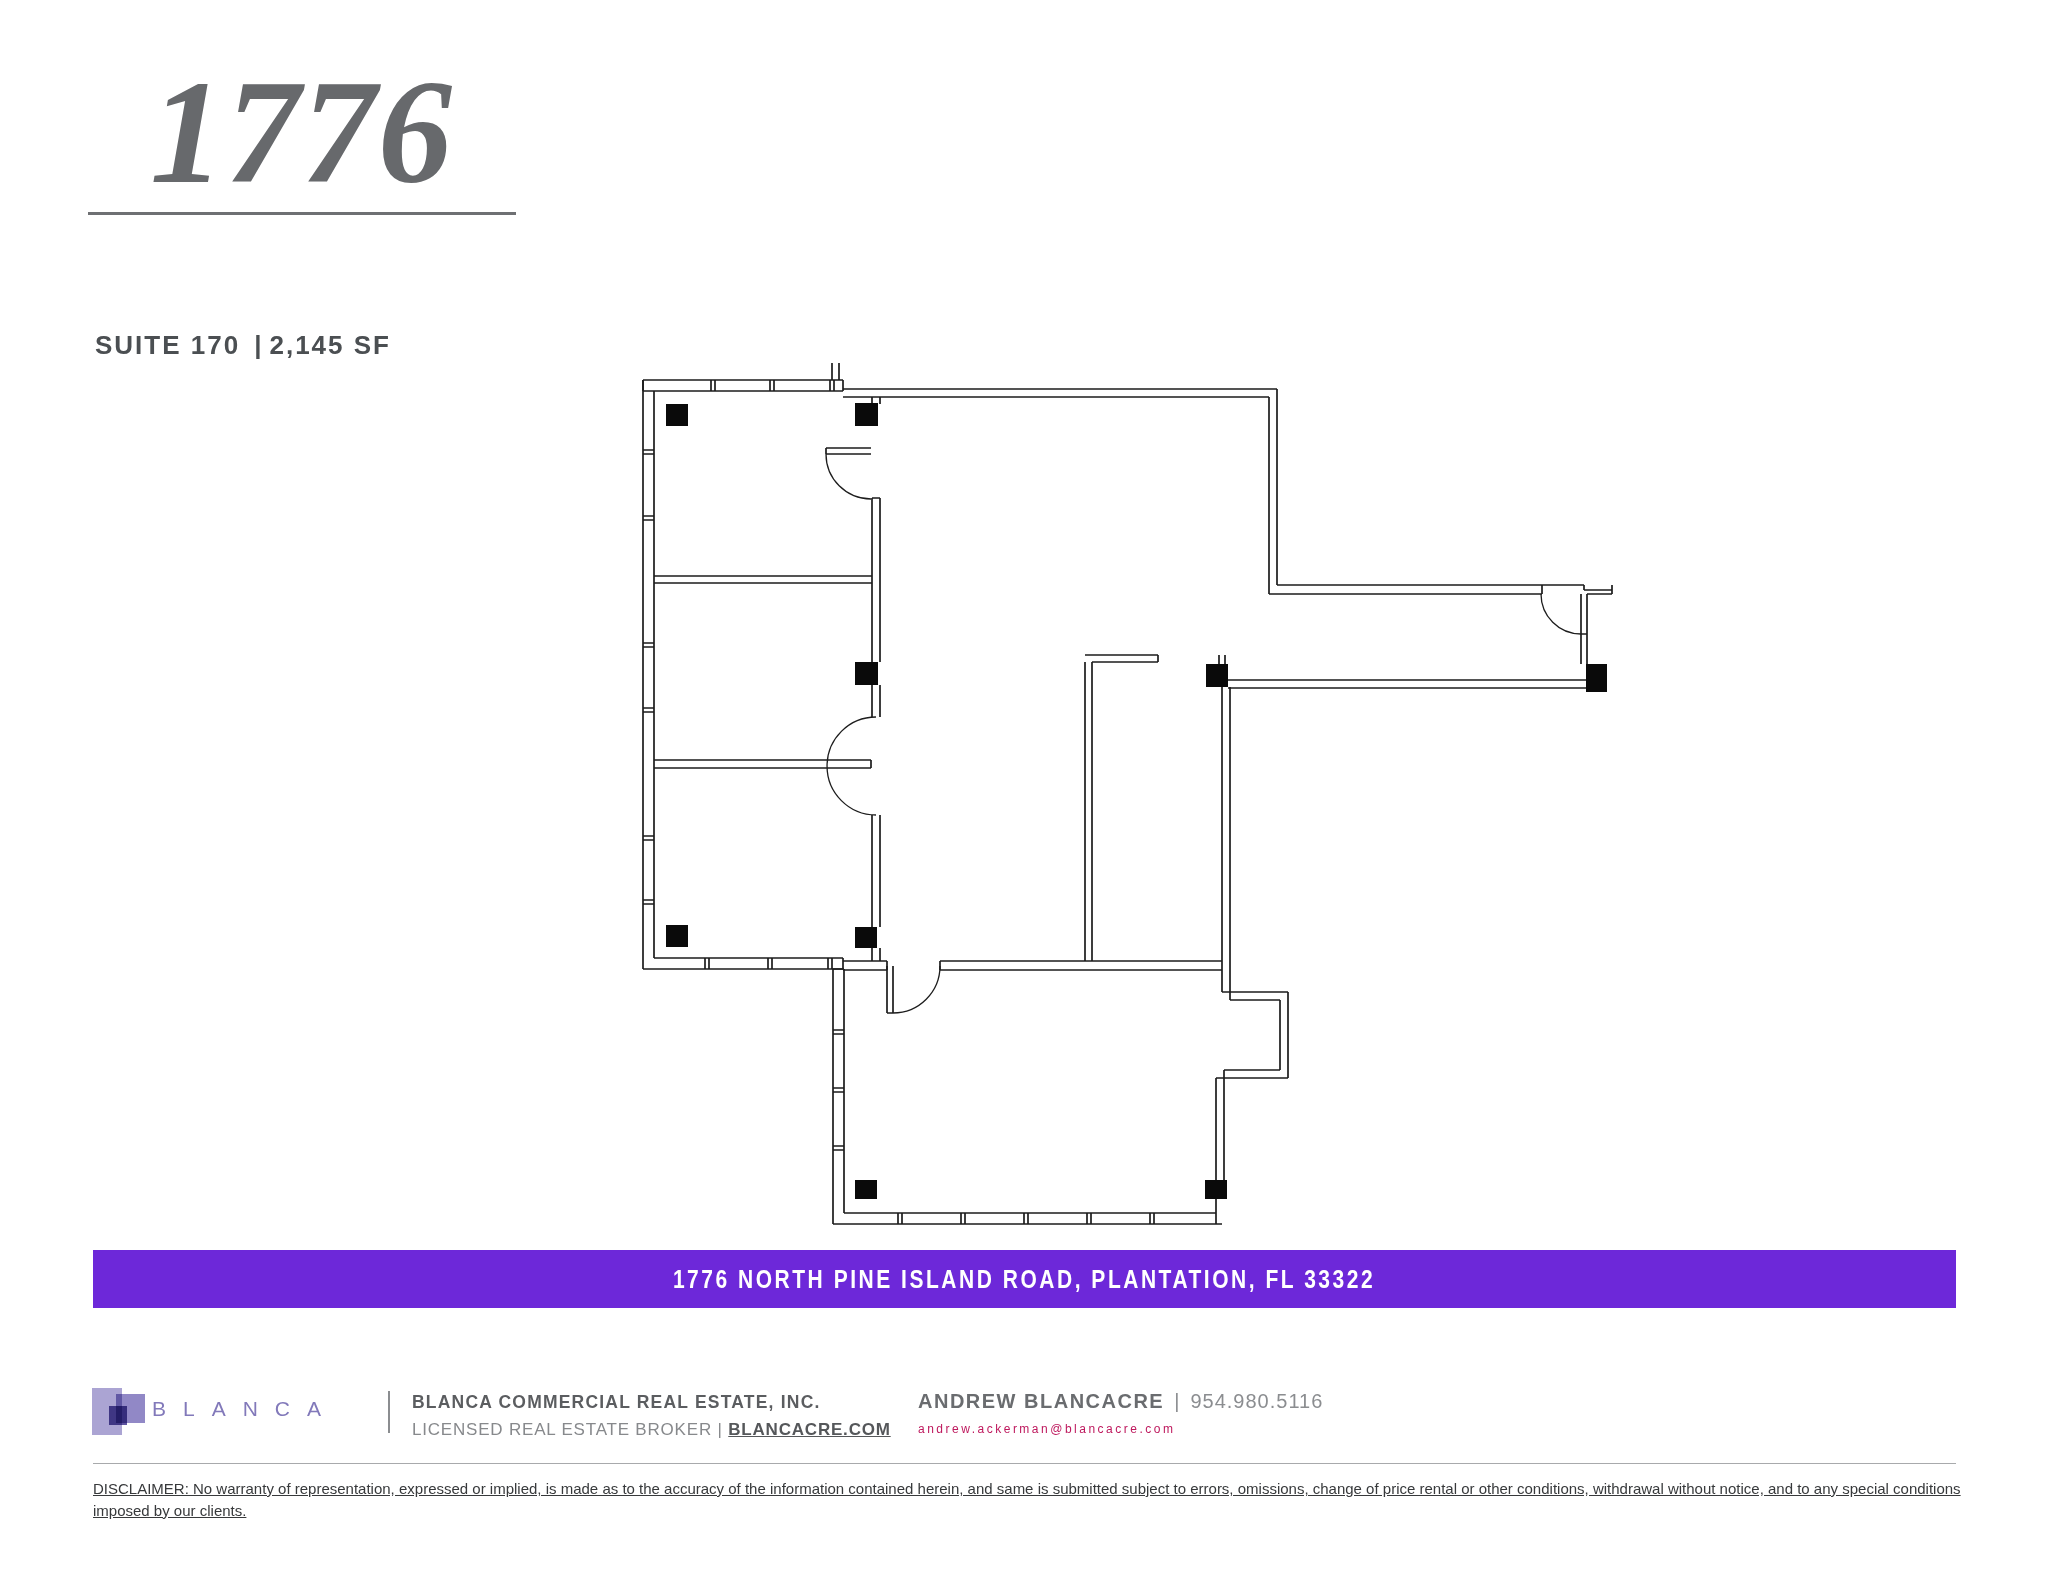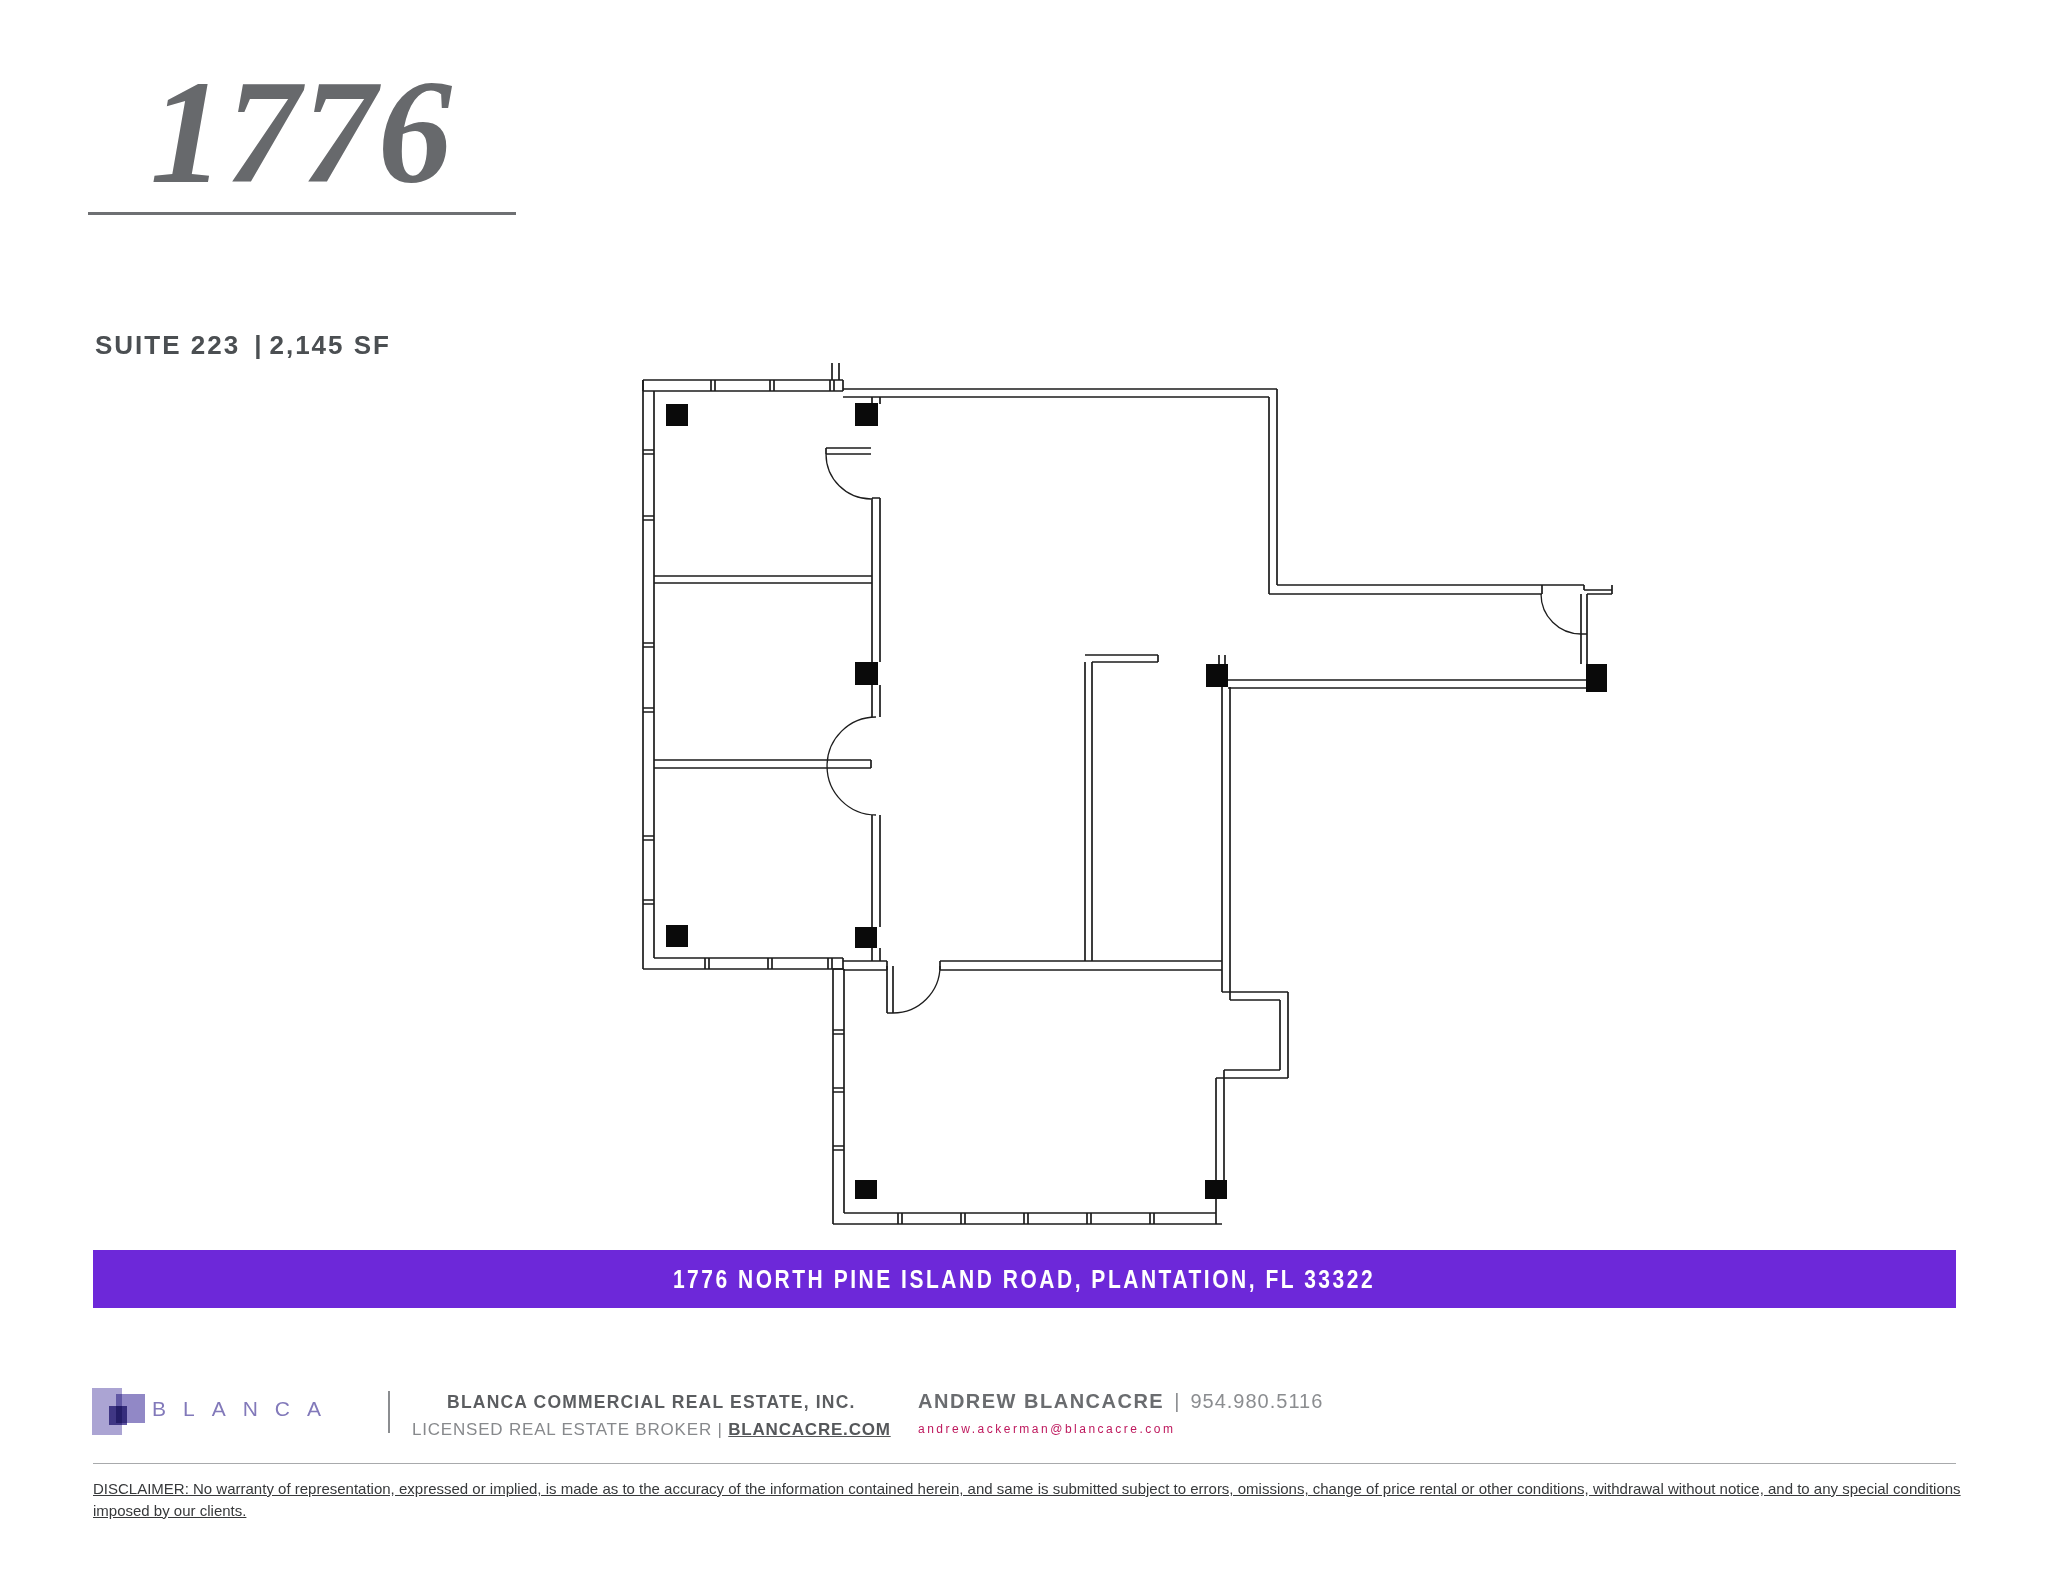--- a/index.html
+++ b/index.html
@@ -29,42 +29,42 @@
   
   .brand-mark{position:absolute;left:92px;top:1388px;width:60px;height:50px;}
   .brand-mark div{position:absolute;mix-blend-mode:multiply;}
   .sq1{left:0;top:0;width:30px;height:47px;}
   .sq2{left:24px;top:6px;width:29px;height:29px;}
   .sq3{left:17px;top:18px;width:18px;height:19px;}
   .brand-word{position:absolute;left:152px;top:1397px;font-size:21px;font-weight:400;
               letter-spacing:17px;white-space:nowrap;}
   .footer-divider{position:absolute;left:388px;top:1391px;width:2px;height:42px;background:#8b8d90;}
   .company-block{position:absolute;left:412px;top:1392px;white-space:nowrap;}
-  .company-line1{font-size:17.5px;font-weight:bold;letter-spacing:1.2px;color:#5b5d60;text-align:center;}
+  .company-line1{font-size:17.5px;font-weight:bold;letter-spacing:1.2px;color:#5b5d60;}
   .company-line2{margin-top:7px;font-size:17px;letter-spacing:0.8px;color:#87898c;}
   .company-line2 b{color:#55575a;text-decoration:underline;}
   .agent-block{position:absolute;left:918px;top:1390px;white-space:nowrap;}
   .agent-line1{font-size:20px;color:#8b8d90;letter-spacing:1px;}
   .agent-line1 .agent-name{font-weight:bold;color:#6a6c6f;letter-spacing:1.5px;}
   .agent-line1 .sep{padding:0 10px;}
   .agent-line2{margin-top:9px;font-size:12px;letter-spacing:2.5px;color:#be185d;}
   .bottom-rule{position:absolute;left:93px;top:1463px;width:1863px;height:1px;background:#a8aaac;}
   .disclaimer{position:absolute;left:93px;top:1478px;width:1872px;font-size:15px;
               line-height:1.45;color:#37393b;text-decoration:underline;}
 </style>
 </head>
 <body>
 
 <div class="logo-block">
   <div class="logo-number">1776</div>
   <div class="logo-rule"></div>
 </div>
 
 <div class="suite-line">
-  <span>SUITE 223</span><span class="sep">|</span><span>2,145 SF</span>
+  <span>SUITE 170</span><span class="sep">|</span><span>2,145 SF</span>
 </div>
 
 <svg class="plan" viewBox="620 350 1030 900" xmlns="http://www.w3.org/2000/svg">
   <g stroke="#1d1d1d" fill="none" stroke-width="1.7">
 
     <path d="M643,380 H843 M643,391 H843 M643,380 V391 M843,380 V391
       M711,380 V391 M715,380 V391 M770,380 V391 M774,380 V391 M830,380 V391 M834,380 V391
       M832,380 V363 M839,380 V363"></path>
     <path d="M643,380 V969 M654,391 V958
       M643,450 H654 M643,454 H654 M643,516 H654 M643,520 H654 M643,643 H654 M643,647 H654

